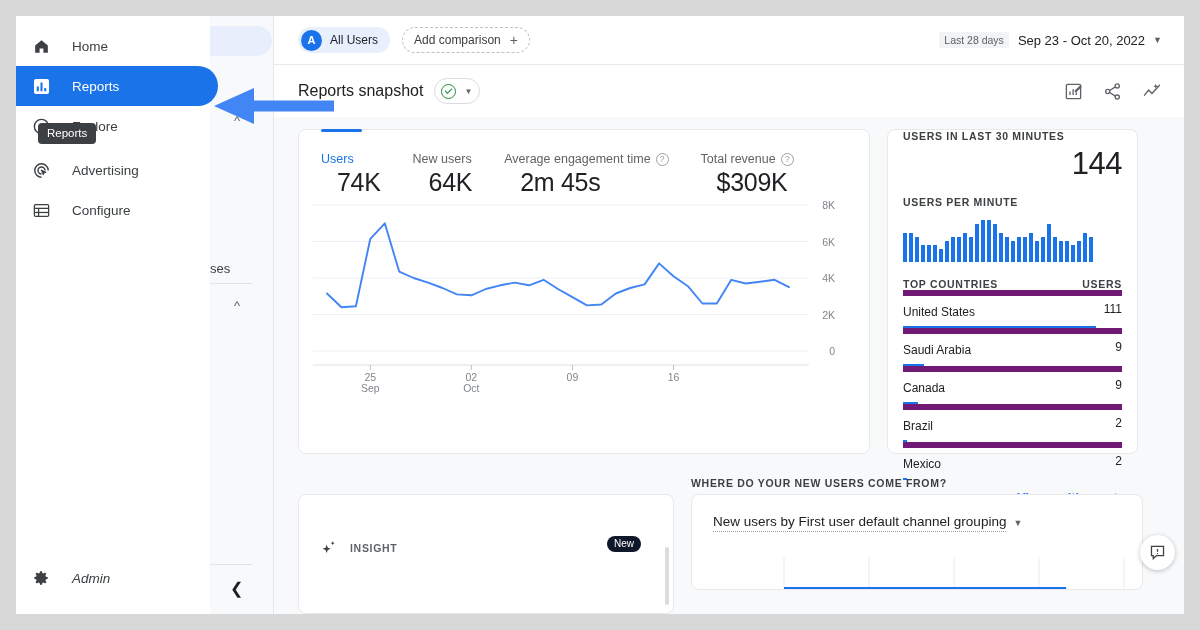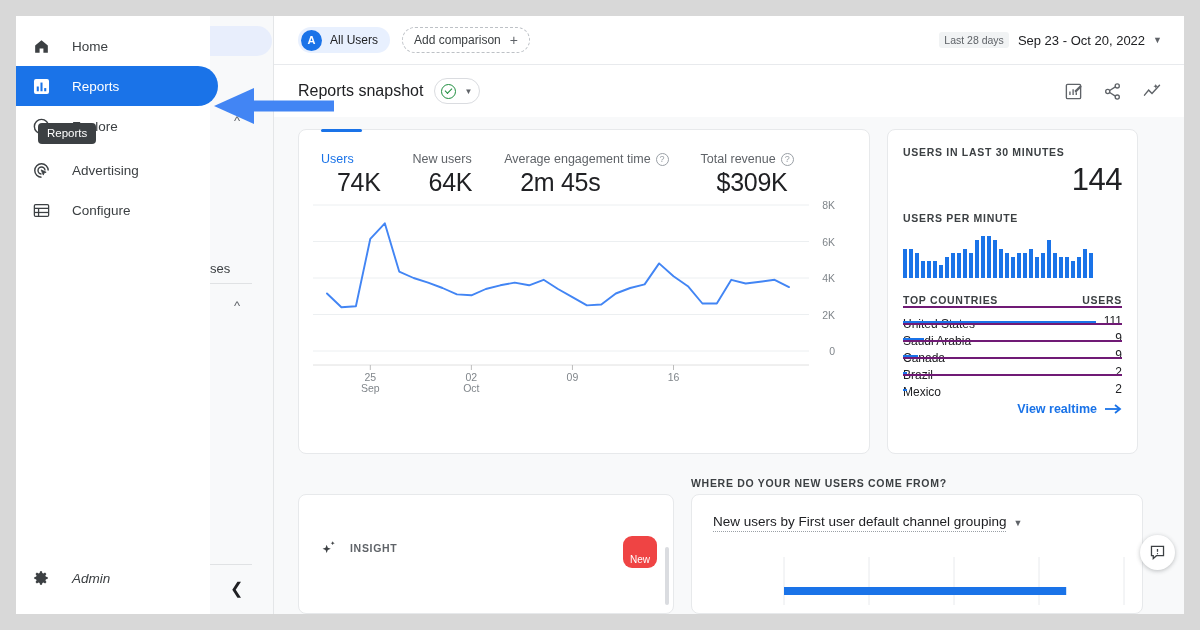--- a/index.html
+++ b/index.html
@@ -240,21 +240,21 @@
     padding: 12px 22px 0 24px;
   }
   .row { display: flex; gap: 17px; }
 
   .card {
     background: #ffffff;
     border: 1px solid #e7e9eb;
     border-radius: 8px;
   }
   .card-overview { width: 572px; height: 325px; position: relative; padding: 0; }
-  .card-realtime { width: 251px; height: 325px; position: relative; padding: 16px 15px 0 15px; }
+  .card-realtime { width: 251px; height: 325px; position: relative; padding: 0 15px 0 15px; }
 
   
   .metric-strip {
     display: flex;
     padding: 22px 0 0 22px;
     gap: 0;
     position: relative;
   }
   .metric { margin-right: 32px; }
   .metric-label {
@@ -303,24 +303,24 @@
   .rt-spark i {
     display: block; width: 4px; background: #1a73e8;
   }
   .rt-table-head {
     display: flex; justify-content: space-between;
     margin-top: 16px;
     font-size: 10.5px; letter-spacing: 0.7px;
     color: #3c4043; font-weight: bold;
   }
   .rt-row {
-    border-top: 2px solid #701a75;
+    border-top: 6px solid #701a75;
     padding-top: 6px;
     position: relative;
-    height: 17px;
+    height: 38px;
   }
   .rt-row .nm { font-size: 12px; color: #202124; }
   .rt-row .vl {
     position: absolute; right: 0; top: 6px;
     font-size: 12px; color: #202124;
   }
   .rt-row .bar {
     position: absolute; left: 0; bottom: 0;
     height: 2.5px; background: #1a73e8;
   }
@@ -361,33 +361,33 @@
   .insight-row {
     display: flex; align-items: center; gap: 12px;
     margin-top: 26px;
     position: relative;
   }
   .insight-kicker {
     font-size: 10.5px; letter-spacing: 0.7px; color: #5f6368;
     font-weight: bold;
   }
   .badge-new {
-    position: absolute; right: 16px; top: -3px;
-    background: #ef4444; color: #fff;
+    position: absolute; right: 32px; top: -3px;
+    background: #0f172a; color: #fff;
     font-size: 10px;
-    padding: 18px 7px 3px 7px;
+    padding: 2px 7px 3px 7px;
     border-radius: 9px;
   }
   .ins-scrollbar {
     position: absolute; right: 4px; top: 52px;
     width: 4px; height: 58px; border-radius: 2px;
     background: #dadce0;
   }
   .card-channel {
-    height: 120px; position: relative; padding: 17px 0 0 21px;
+    height: 96px; position: relative; padding: 17px 0 0 21px;
     overflow: hidden;
   }
   .channel-title {
     font-size: 13.5px; color: #202124;
     border-bottom: 1px dotted #9aa0a6;
     display: inline-block;
     padding-bottom: 2px;
   }
   .channel-caret { color: #5f6368; font-size: 9px; margin-left: 7px; }
   .channel-chart {

